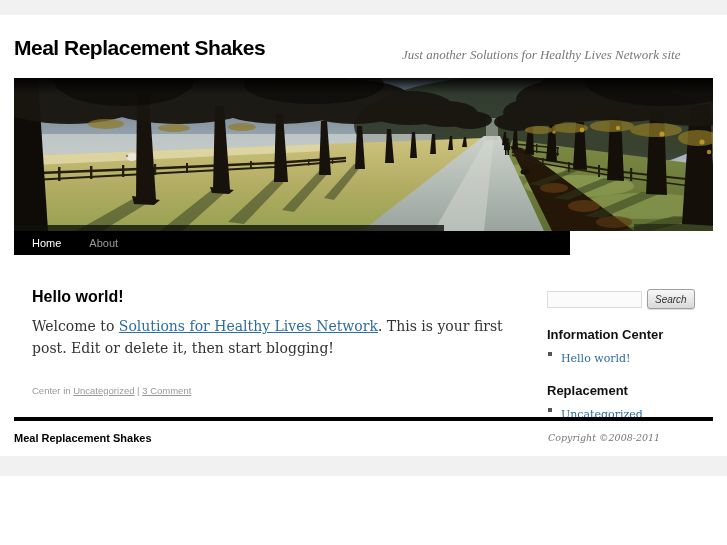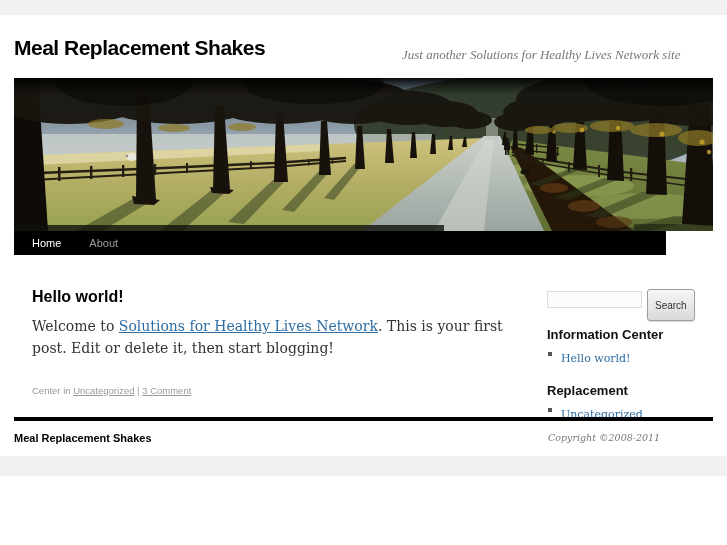--- a/index.html
+++ b/index.html
@@ -27,21 +27,21 @@
     font-size:13px;color:#777;
   }
 
   .header-img{
     position:absolute;left:14px;top:78px;width:699px;height:153px;
     overflow:hidden;background:#333;
   }
   .header-img svg{display:block;width:699px;height:153px;}
 
   .nav{
-    position:absolute;left:14px;top:231px;width:652px;height:24px;
+    position:absolute;left:14px;top:231px;width:556px;height:24px;
     background:var(--nav_bg);display:flex;align-items:flex-start;
   }
   .nav a{
     display:block;font-size:11px;text-decoration:none;color:#999;
     padding:0 14px;line-height:24px;
   }
   .nav a.current{color:#ffffff;padding-left:18px;}
 
   .content{position:absolute;left:32px;top:282px;width:502px;}
   .post-title{font-size:16px;font-weight:bold;color:#000;line-height:1.2;margin-top:5px;}
@@ -53,25 +53,25 @@
   .post-meta{margin-top:25px;font-size:9.5px;color:var(--meta);}
   .post-meta a{color:var(--meta);text-decoration:underline;}
 
   .sidebar{position:absolute;left:547px;top:289px;width:166px;}
   .search-row{display:flex;align-items:flex-start;gap:5px;height:21px;}
   .search-input{
     width:95px;height:17px;border:1px solid #dcdcdc;background:#fbfbfb;
     font-size:10px;padding:0 4px;margin-top:2px;
   }
   .search-btn{
-    height:32px;padding:0 7px;font-size:10px;color:#333;
+    height:20px;padding:0 7px;font-size:10px;color:#333;
     font-family:"Liberation Sans",sans-serif;
     border:1px solid #9e9e9e;border-radius:3px;
     background:linear-gradient(#f7f7f7,#d9d9d9);
-    box-shadow:0 1px 1px rgba(0,0,0,.15);cursor:pointer;
+    box-shadow:0 1px 1px rgba(0,0,0,.15);cursor:pointer;font-style:italic;
   }
   .widget-title{font-size:13px;font-weight:bold;color:#111;margin-top:17px;}
   .widget-list{list-style:none;margin-top:6px;}
   .widget-list li{position:relative;padding-left:14px;margin-bottom:4px;}
   .widget-list li::before{
     content:"";position:absolute;left:1px;top:4px;width:4px;height:4px;background:#555;
   }
   .widget-list a{
     font-family:"DejaVu Serif",serif;font-size:11px;
     color:var(--link);text-decoration:none;

